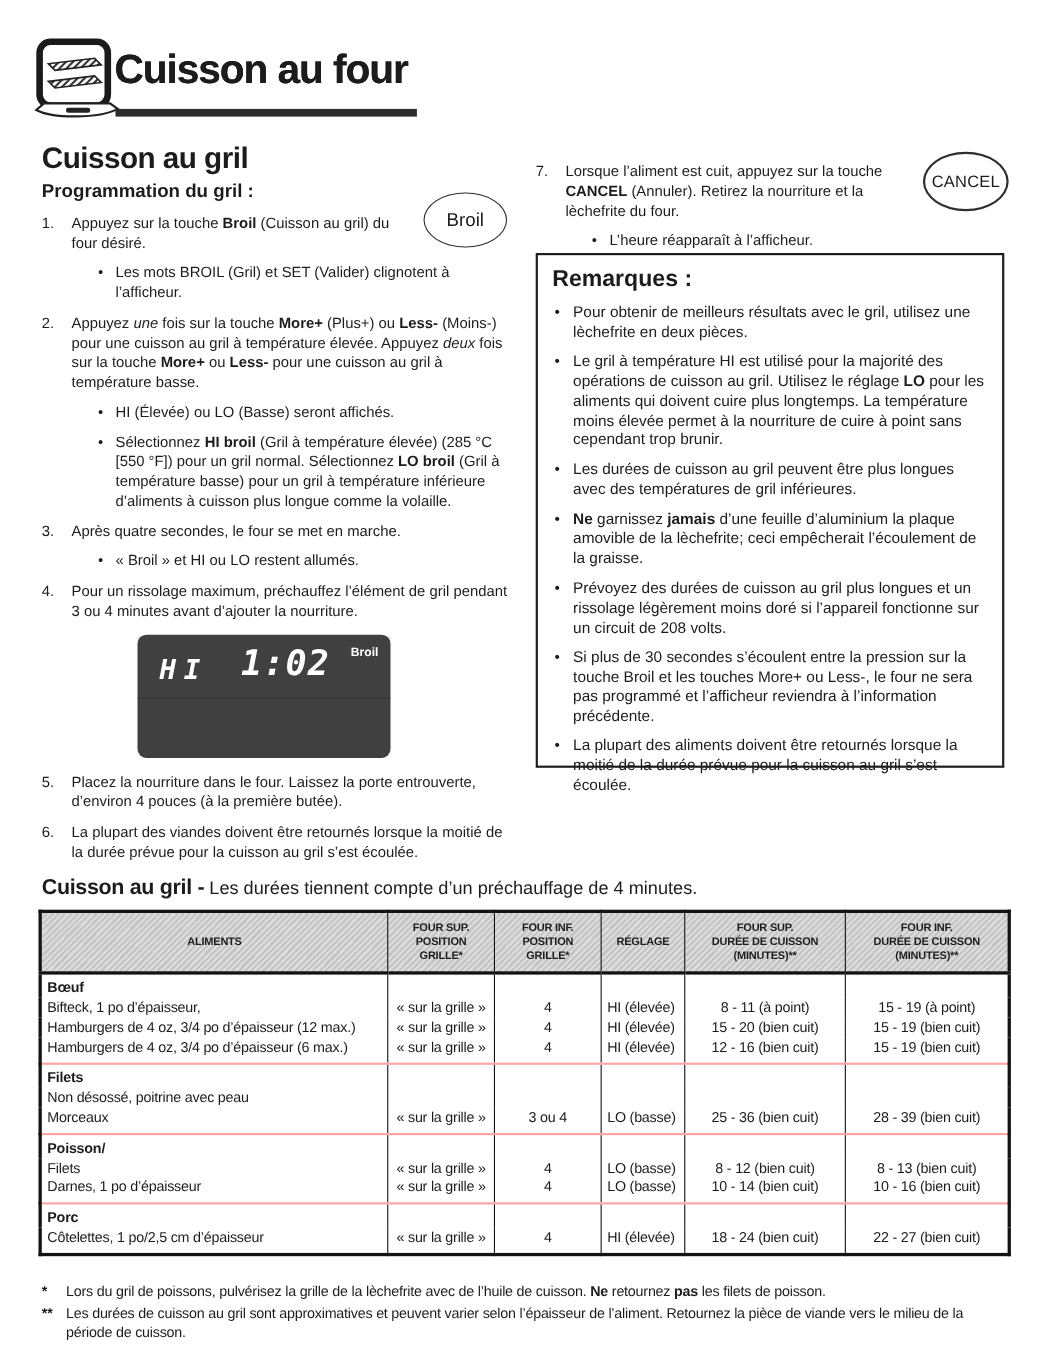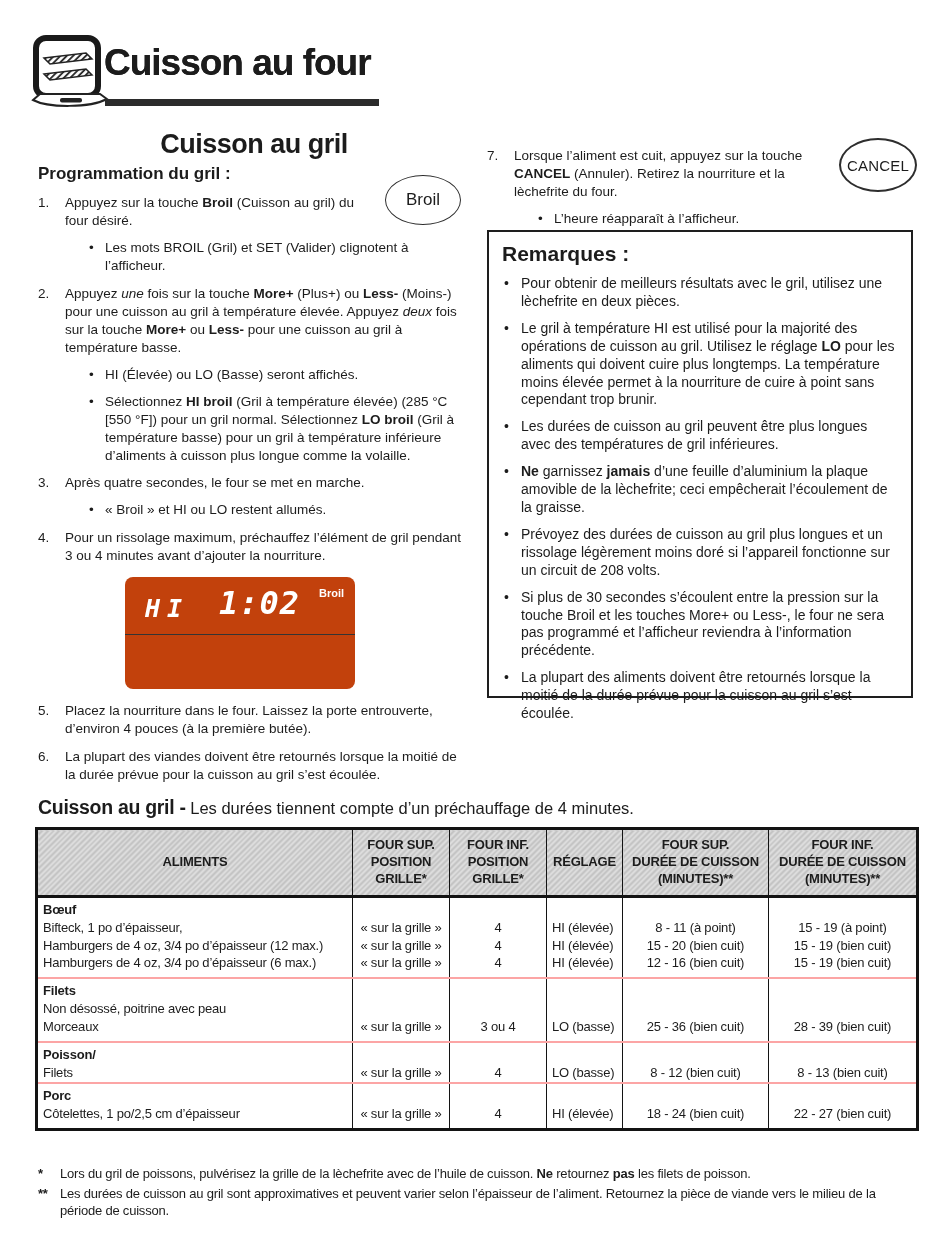--- a/index.html
+++ b/index.html
@@ -11,60 +11,60 @@
   
   .hdr-icon{position:absolute;left:30px;top:34px;}
   .hdr-title{position:absolute;left:104px;top:42px;font-size:37px;font-weight:bold;
              letter-spacing:-1px;text-shadow:0 0 .6px #1c1c1c;}
   .hdr-rule{position:absolute;left:105px;top:99px;width:274px;height:7px;background:#2b2b2b;}
 
   
   .col-left{position:absolute;left:38px;top:130px;width:432px;}
   .col-right{position:absolute;left:487px;top:137px;width:426px;}
 
-  .h-gril{font-size:27px;font-weight:bold;margin:0;line-height:1.1;letter-spacing:-.5px;text-align:center;}
+  .h-gril{font-size:27px;font-weight:bold;margin:0;line-height:1.1;letter-spacing:-.5px;}
   .h-prog{font-size:17px;font-weight:bold;margin:4px 0 0 0;line-height:1.2;}
 
   .step{display:flex;margin-top:10px;font-size:13.5px;line-height:1.33;}
   .step-num{width:27px;flex:none;}
   .step-body{flex:1;min-width:0;}
   .step-text.narrow{display:block;margin-right:100px;}
   .bullet{display:flex;margin:9px 0 0 24px;font-size:13.5px;line-height:1.33;}
   .bullet-dot{width:16px;flex:none;}
   .bullet-text{flex:1;}
 
   
   .pill{position:absolute;border:1.5px solid #2e2e2e;border-radius:50%;background:#fff;
         display:flex;align-items:center;justify-content:center;}
   .pill-broil{left:385px;top:175px;width:74px;height:48px;font-size:17px;}
   .pill-cancel{left:839px;top:138px;width:74px;height:50px;font-size:15px;border-width:2px;letter-spacing:.2px;}
 
   
-  .display{position:relative;width:230px;height:112px;background:#c2410c;border-radius:8px;
+  .display{position:relative;width:230px;height:112px;background:#404040;border-radius:8px;
            margin:12px 0 3px 60px;overflow:hidden;}
   .seg{color:#fff;font-family:"DejaVu Sans Mono",monospace;font-style:italic;font-weight:bold;}
   .display-hi{position:absolute;left:20px;top:15px;font-size:25px;letter-spacing:7px;}
   .display-time{position:absolute;left:94px;top:5px;font-size:32px;letter-spacing:1px;}
   .display-broil{position:absolute;right:11px;top:9px;font-size:11px;font-weight:bold;color:#fff;}
   .display-divider{position:absolute;left:0;right:0;top:57px;height:1px;background:#343434;}
 
   
   .remarks{position:absolute;left:487px;top:230px;width:426px;height:468px;border:2px solid #1e1e1e;
            box-sizing:border-box;padding:8px 13px;}
   .remarks-title{font-size:21px;font-weight:bold;margin:2px 0 2px 0;}
   .remarks .bullet{margin:9px 0 0 2px;font-size:14px;line-height:1.28;}
   .remarks .bullet-dot{width:17px;}
 
   
   .tbl-caption{position:absolute;left:38px;top:796px;font-size:16.5px;}
   .tbl-caption .cap-b{font-size:19.5px;font-weight:bold;letter-spacing:-.3px;}
   .grill-table{position:absolute;left:35px;top:827px;width:881px;border-collapse:collapse;
                border:3px solid #131313;table-layout:fixed;}
   .grill-table th{background:repeating-linear-gradient(135deg,#dedede 0 2px,#c3c3c3 2px 4px);
-                  font-size:13px;font-weight:bold;text-align:center;vertical-align:middle;
+                  font-size:10px;font-weight:bold;text-align:center;vertical-align:middle;
                   padding:7px 2px;line-height:1.3;border-bottom:3px solid #131313;letter-spacing:-.2px;}
   .grill-table th+th,.grill-table td+td{border-left:1.5px solid #131313;}
   .grill-table td{font-size:13px;line-height:1.38;padding:0 5px;vertical-align:bottom;letter-spacing:-.2px;}
   .grill-table td.c-center{text-align:center;margin-left:12px;}
   .grill-table tr.group-start td{border-top:2px solid #fca5a5;padding-top:3px;}
   .grill-table tr.group-end td{padding-bottom:5px;}
   .col-food{width:316px;}.col-sup{width:97px;}.col-inf{width:97px;}
   .col-reg{width:76px;}.col-dsup{width:146px;}.col-dinf{width:149px;}
 
   
@@ -329,20 +329,28 @@
           <td class="c-center"></td>
         </tr>
         <tr>
           <td>Filets</td>
           <td class="c-center">« sur la grille »</td>
           <td class="c-center">4</td>
           <td class="">LO (basse)</td>
           <td class="c-center">8 - 12 (bien cuit)</td>
           <td class="c-center">8 - 13 (bien cuit)</td>
         </tr>
+        <tr class="group-end">
+          <td>Darnes, 1 po d’épaisseur</td>
+          <td class="c-center">« sur la grille »</td>
+          <td class="c-center">4</td>
+          <td class="">LO (basse)</td>
+          <td class="c-center">10 - 14 (bien cuit)</td>
+          <td class="c-center">10 - 16 (bien cuit)</td>
+        </tr>
         <tr class="group-start">
           <td class="b">Porc</td>
           <td class="c-center"></td>
           <td class="c-center"></td>
           <td class=""></td>
           <td class="c-center"></td>
           <td class="c-center"></td>
         </tr>
         <tr class="group-end">
           <td>Côtelettes, 1 po/2,5 cm d’épaisseur</td>

